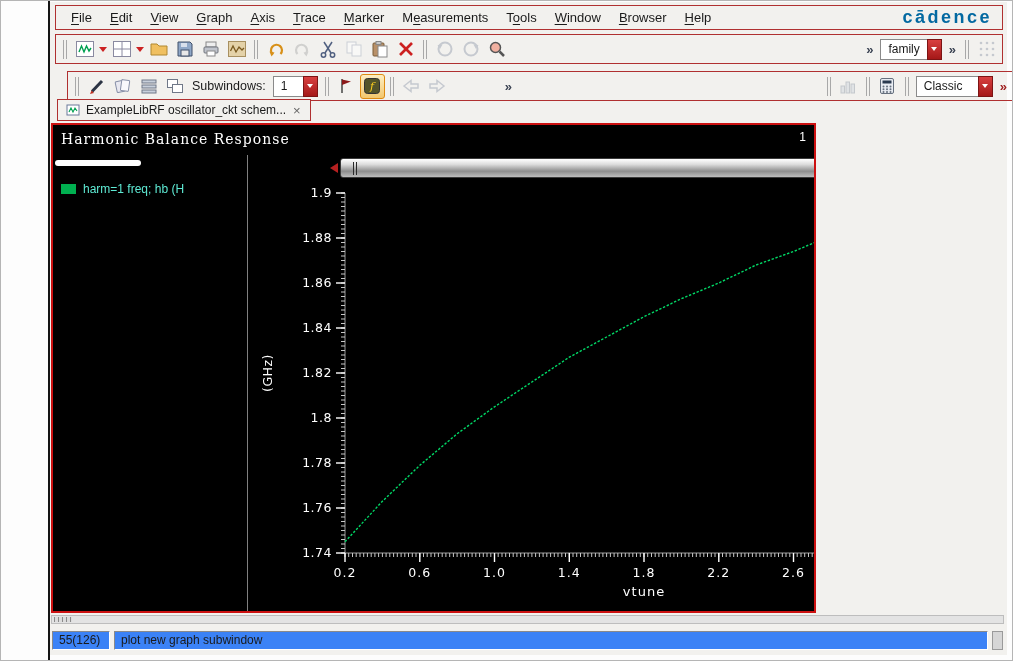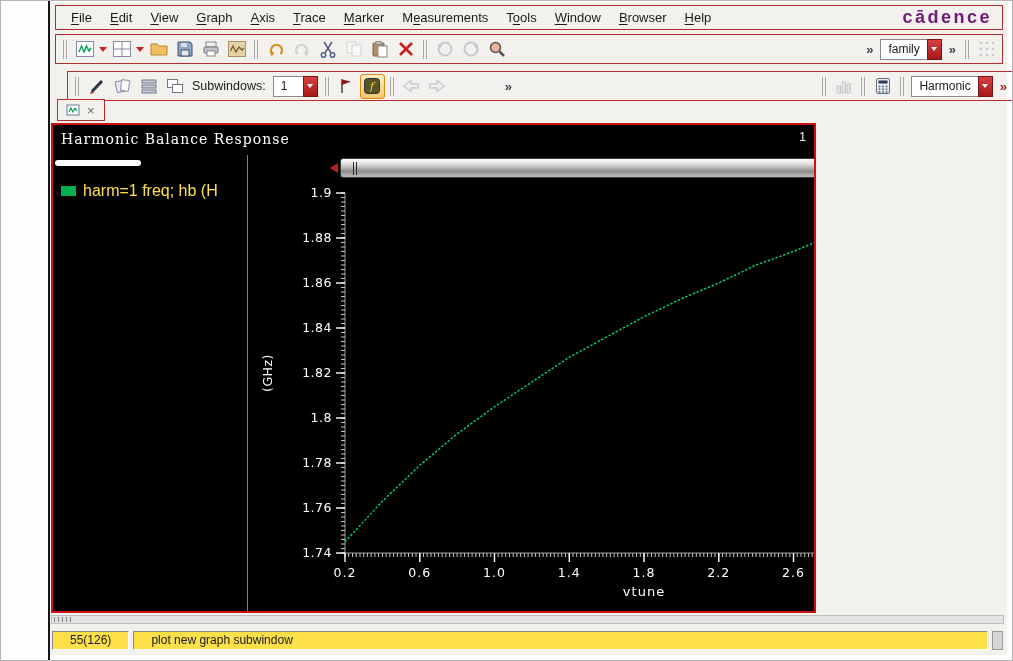--- a/index.html
+++ b/index.html
@@ -9,21 +9,21 @@
   .abs{position:absolute;gap:28px;}
 
   .left-edge{left:47px;top:0;width:2px;height:661px;background:#151515;}
   .window-bg{left:49px;top:1px;width:957px;height:653px;background:#f2f1ee;}
 
   
   .menubar{left:54px;top:4px;width:948px;height:25px;border:1px solid #b03030;display:flex;align-items:center;padding:0 6px;}
   .menu-items{display:flex;align-items:center;}
   .menu-item{font-size:13px;padding:2px 9px;cursor:default;white-space:nowrap;}
   .menu-item u{text-underline-offset:2px;}
-  .logo{margin-left:auto;font-size:18px;font-weight:bold;letter-spacing:2.5px;color:#701a75;padding-right:4px;}
+  .logo{margin-left:auto;font-size:18px;font-weight:bold;letter-spacing:2.5px;color:#0369a1;padding-right:4px;}
 
   
   .toolbar{left:54px;width:948px;height:30px;border:1px solid #b03030;display:flex;align-items:center;padding:0 3px;gap:1px;}
   .tb1{top:33px;} .tb2{top:70px;margin-left:12px;}
   .btn{width:25px;height:25px;display:flex;align-items:center;justify-content:center;background:transparent;border:1px solid transparent;padding:0;cursor:default;}
   .btn.pressed{background:linear-gradient(#fdeec2,#f3c76e);border:1px solid #dd8a10;border-radius:3px;}
   .btn.dim{opacity:.5;}
   .grip{width:4px;height:19px;border-left:1px solid #a8a8a8;border-right:1px solid #a8a8a8;margin:0 4px;}
   .dd{width:10px;height:24px;display:flex;align-items:center;justify-content:center;}
   .tri-red{width:0;height:0;border-left:4px solid transparent;border-right:4px solid transparent;border-top:5px solid #c22;}
@@ -44,41 +44,41 @@
   
   .graphwin{left:50px;top:122px;width:765px;height:490px;border:2px solid #cc1111;background:#000;overflow:hidden;}
   .gtitle{position:absolute;left:8px;top:6px;color:#fff;font-family:"DejaVu Serif",serif;font-size:14px;letter-spacing:1px;}
   .gpage{position:absolute;right:8px;top:5px;color:#fff;font-size:12px;}
   .name-panel{position:absolute;left:0;top:30px;width:195px;bottom:0;border-right:1px solid #808080;}
   .name-header{height:16px;background:linear-gradient(#f6f6f6,#9e9e9e);border-bottom:1px solid #606060;color:#111;
                font-size:11px;display:flex;align-items:center;padding:0 4px;}
   .name-scroll{margin:5px 0 0 2px;width:86px;height:6px;background:#fff;border-radius:3px;}
   .legend-row{display:flex;align-items:center;gap:7px;margin:16px 0 0 8px;}
   .swatch{width:15px;height:10px;display:inline-block;}
-  .legend-label{color:#fde047;font-size:16px;white-space:nowrap;}
+  .legend-label{color:#5eead4;font-size:12px;white-space:nowrap;}
 
   
   .xslider{position:absolute;left:277px;top:30px;width:616px;height:26px;display:flex;align-items:center;}
   .sl-arrow{width:0;height:0;border-top:5px solid transparent;border-bottom:5px solid transparent;}
   .sl-left{border-right:8px solid #b52020;}
   .sl-right{border-left:8px solid #b52020;}
   .sl-bar{flex:1;height:20px;margin:0 2px;border:1px solid #3a3a3a;border-radius:3px;position:relative;
           background:linear-gradient(180deg,#ffffff 0%,#dcdcdc 30%,#8d8d8d 68%,#bdbdbd 100%);}
   .sl-grip{position:absolute;top:3px;width:4px;height:13px;border-left:1.5px solid #2a2a2a;border-right:1.5px solid #2a2a2a;}
   .sl-grip.gl{left:12px;} .sl-grip.gr{right:12px;}
 
   #plot-svg{position:absolute;left:195px;top:58px;}
 
   
   .hscroll{left:50px;top:614px;width:953px;height:9px;background:#e3e3e3;border:1px solid #bdbdbd;}
   .hthumb{position:absolute;left:2px;top:1px;width:18px;height:5px;
           background:repeating-linear-gradient(90deg,#8a8a8a 0 1px,#dcdcdc 1px 4px);}
   .statusbar{left:50px;top:627px;width:953px;height:24px;display:flex;align-items:center;gap:4px;padding:0 1px;}
-  .sunken{height:19px;border:1px solid;border-color:#8a8a8a #ffffff #ffffff #8a8a8a;background:#fde047;
-          display:flex;align-items:center;padding:0 17px;font-size:12px;}
+  .sunken{height:19px;border:1px solid;border-color:#8a8a8a #ffffff #ffffff #8a8a8a;background:#3b82f6;
+          display:flex;align-items:center;padding:0 6px;font-size:12px;}
   .st-counter{min-width:58px;}
   .st-msg{flex:1;}
   .st-scroll{width:11px;height:19px;background:#d6d6d6;border:1px solid #9a9a9a;}
 </style>
 </head>
 <body>
 
 <div class="stage">
   <div class="abs window-bg"></div>
   <div class="abs left-edge"></div>
@@ -312,34 +312,35 @@
             <circle cx="10" cy="13.2" r="1"></circle>
             <circle cx="13.5" cy="13.2" r="1"></circle>
             <circle cx="6.5" cy="15.9" r="1"></circle>
             <circle cx="10" cy="15.9" r="1"></circle>
             <circle cx="13.5" cy="15.9" r="1"></circle>
           </g>
         </svg>
     </button>
     <div class="grip"></div>
     <div class="combo">
-      <div class="combo-field" style="min-width:62px">Harmonic</div>
+      <div class="combo-field" style="min-width:62px">Classic</div>
       <div class="combo-btn">
           <div class="w"></div>
         </div>
     </div>
     <div class="chev red">»</div>
   </div>
 
   <div class="abs tabbar">
     <div class="tab">
       <svg width="14" height="14" viewBox="0 0 14 14">
           <rect x="1" y="2" width="12" height="10" fill="#fff" stroke="#6a7a9a"></rect>
           <polyline points="3,9 5,5 7,9 9,5 11,8" fill="none" stroke="#00a050" stroke-width="1.1"></polyline>
         </svg>
+      <span>ExampleLibRF oscillator_ckt schem...</span>
       <span class="tab-close">×</span>
     </div>
   </div>
 
   <div class="abs graphwin">
     <div class="gtitle">Harmonic Balance Response</div>
     <div class="gpage">1</div>
 
     <div class="name-panel">
       <div class="name-scroll"></div>

